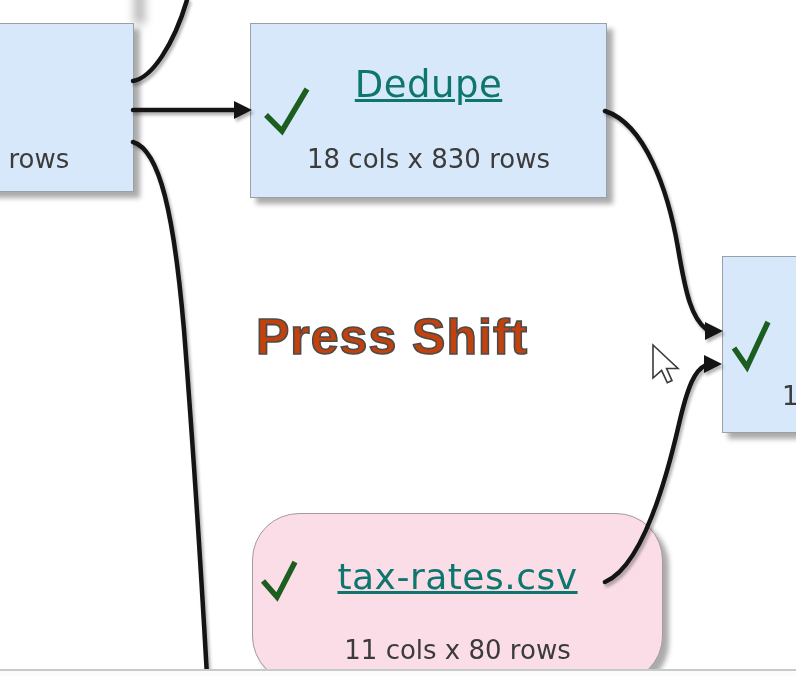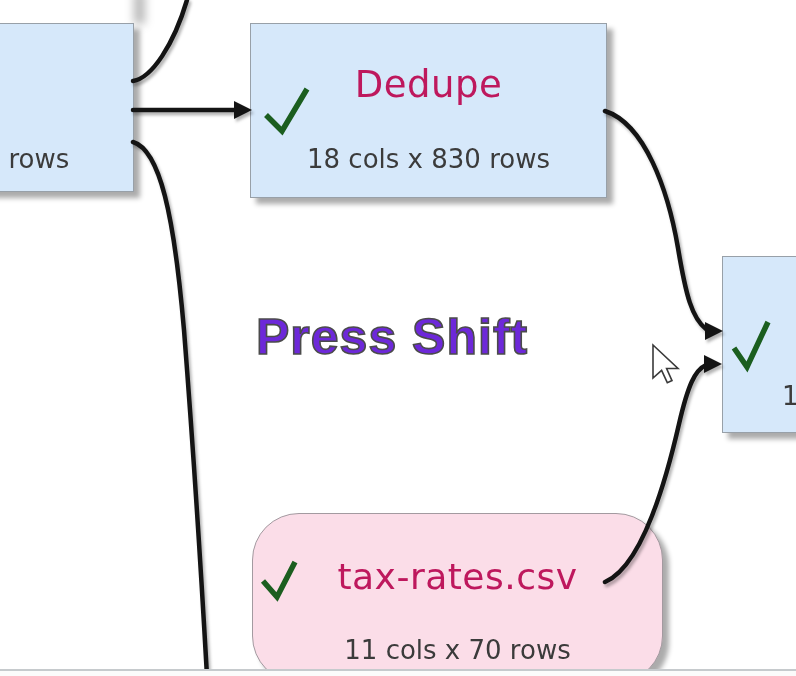--- a/index.html
+++ b/index.html
@@ -27,21 +27,21 @@
 
   .node-left   { left: -80px; top: 23px;  width: 214px; height: 169px; }
   .node-dedupe { left: 250px; top: 23px;  width: 357px; height: 175px; }
   .node-right  { left: 722px; top: 256px; width: 112px; height: 177px; }
   .node-tax    { left: 252px; top: 495px; width: 411px; height: 170px; margin-top: 18px; }
 
   .node-title {
     position: absolute; left: 0; width: 100%;
     text-align: center;
     font-size: 37px; letter-spacing: 0.5px;
-    color: #be185d; white-space: nowrap;
+    color: #0f766e; white-space: nowrap; text-decoration: underline;
   }
   .node-stats {
     position: absolute; left: 0; width: 100%;
     text-align: center;
     font-size: 26px;
     color: #3b3b3b; white-space: nowrap;
   }
   .node-dedupe .node-title { top: 39px; }
   .node-dedupe .node-stats { top: 120px; text-align: center; }
   .node-tax .node-title    { top: 42px; font-size: 36px; }
@@ -53,21 +53,21 @@
   .offscreen-shadow {
     position: absolute; left: 134px; top: -8px; width: 11px; height: 32px;
     background: rgba(0,0,0,0.28); filter: blur(5px); z-index: 1;
   }
 
   
   .watermark {
     position: absolute; left: 256px; top: 308px;
     font-family: "Liberation Sans", sans-serif;
     font-weight: bold; font-size: 50px; letter-spacing: 1px;
-    color: #6d28d9;
+    color: #c2410c;
     -webkit-text-stroke: 1.6px #4b4b4b;
     z-index: 1; white-space: nowrap;
   }
 
   
   svg.overlay {
     position: absolute; left: 0; top: 0; z-index: 3;
     pointer-events: none;
   }
   .connectors { filter: drop-shadow(2.5px 3.5px 1.5px rgba(0,0,0,0.30)); }
@@ -103,21 +103,21 @@
     <div class="node-title">Dedupe</div>
     <div class="node-stats">18 cols x 830 rows</div>
   </div>
 
   <div class="node node-blue node-right">
     <div class="node-stats">1</div>
   </div>
 
   <div class="node node-pink node-tax">
     <div class="node-title">tax-rates.csv</div>
-    <div class="node-stats">11 cols x 70 rows</div>
+    <div class="node-stats">11 cols x 80 rows</div>
   </div>
 
   <svg class="overlay" width="796" height="676" viewBox="0 0 796 676">
     <g class="connectors">
       <path class="connector-path" d="M133,81 C152,78 174,44 187,0"></path>
       <path class="connector-path" d="M133,110 H236"></path>
       <polygon class="arrowhead" points="252,110 234,101 234,119"></polygon>
       <path class="connector-path" d="M133,142 C160,150 174,215 184,330 C193,445 201,570 207,676"></path>
       <path class="connector-path" d="M605,111 C645,124 668,190 678,248 C686,296 692,318 706,329"></path>
       <polygon class="arrowhead" points="723,331 705,322 705,340"></polygon>

